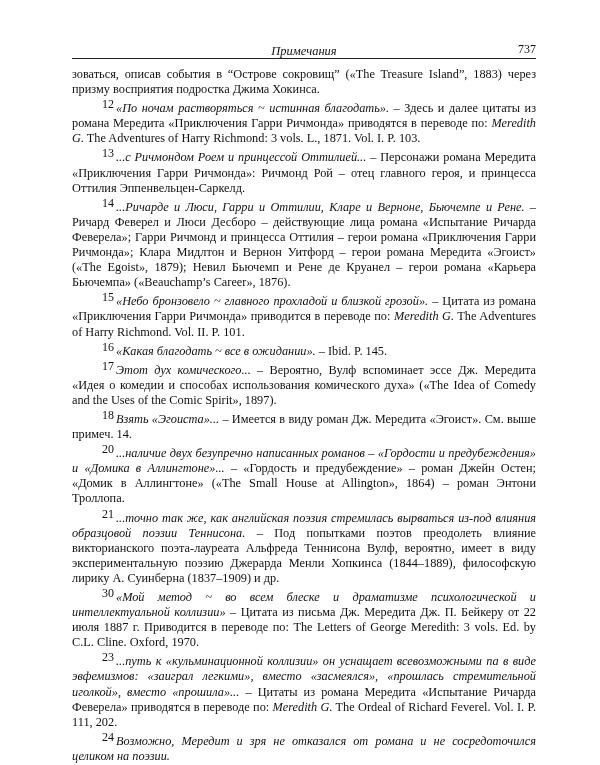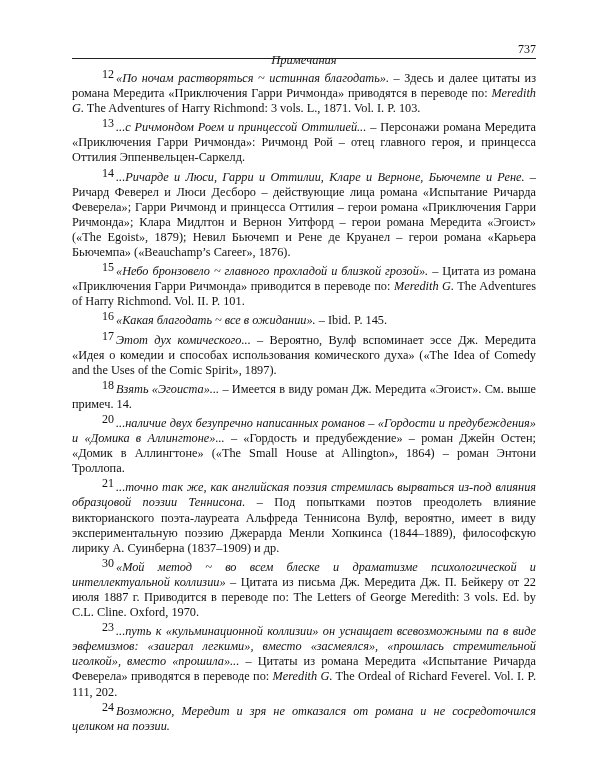--- a/index.html
+++ b/index.html
@@ -1,21 +1,21 @@
 <!DOCTYPE html>
 <html><head>
 <meta charset="utf-8">
 <style>
   html, body { margin: 0; padding: 0; background: #ffffff; }
   body { width: 600px; height: 765px; position: relative; overflow: hidden;
          font-family: "Liberation Serif", "DejaVu Serif", serif; color: #111; }
   .page { position: absolute; left: 72px; top: 0; width: 464px; }
   .running-head { position: absolute; left: 0; top: 41px; width: 464px; height: 18px; }
   .running-title { position: absolute; left: 0; right: 0; text-align: center;
-                   font-style: italic; font-size: 12.5px; top: 12px; }
+                   font-style: italic; font-size: 12.5px; top: 3px; }
   .page-number { position: absolute; right: 0; top: 1px; font-size: 12px; }
   .head-rule { position: absolute; left: 0; top: 58px; width: 464px; height: 0;
                border-top: 1.2px solid #222; }
   .body { position: absolute; left: 0; top: 67px; width: 464px;
           font-size: 12.3px; line-height: 15.1px; text-align: justify;
           hyphens: manual; }
   .para { margin: 0; }
   .note { margin: 0; text-indent: 30px; }
   .num { font-size: 12px; vertical-align: 4px; margin-right: 2px; }
   .lemma { font-style: italic; margin-top: 48px; }
@@ -25,20 +25,21 @@
 <body>
 
 <div class="page">
   <div class="running-head">
     <span class="running-title">Примечания</span>
     <span class="page-number">737</span>
   </div>
   <div class="head-rule"></div>
 
   <div class="body">
+    <p class="para">зоваться, описав события в “Острове сокровищ” («The Treasure Island”, 1883) через призму восприятия подростка Джима Хокинса.</p>
 
     <p class="note"><span class="num">12</span><span class="lemma">«По ночам растворяться ~ истинная благодать».</span><span> – Здесь и далее цитаты из романа Мередита «Приключения Гарри Ричмонда» приводятся в переводе по: </span><span class="it">Meredith G.</span><span> The Adventures of Harry Richmond: 3 vols. L., 1871. Vol. I. P. 103.</span></p>
 
     <p class="note"><span class="num">13</span><span class="lemma">...с Ричмондом Роем и принцессой Оттилией...</span><span> – Персонажи романа Мередита «Приключения Гарри Ричмонда»: Ричмонд Рой – отец главного героя, и принцесса Оттилия Эппенвельцен-Саркелд.</span></p>
 
     <p class="note"><span class="num">14</span><span class="lemma">...Ричарде и Люси, Гарри и Оттилии, Кларе и Верноне, Бьючемпе и Рене.</span><span> – Ричард Феверел и Люси Десборо – действующие лица романа «Испытание Ричарда Феверела»; Гарри Ричмонд и принцесса Оттилия – герои романа «Приключения Гарри Ричмонда»; Клара Мидлтон и Вернон Уитфорд – герои романа Мередита «Эгоист» («The Egoist», 1879); Невил Бьючемп и Рене де Круанел – герои романа «Карьера Бьючемпа» («Beauchamp’s Career», 1876).</span></p>
 
     <p class="note"><span class="num">15</span><span class="lemma">«Небо бронзовело ~ главного прохладой и близкой грозой».</span><span> – Цитата из романа «Приключения Гарри Ричмонда» приводится в переводе по: </span><span class="it">Meredith G.</span><span> The Adventures of Harry Richmond. Vol. II. P. 101.</span></p>
 
     <p class="note"><span class="num">16</span><span class="lemma">«Какая благодать ~ все в ожидании».</span><span> – Ibid. P. 145.</span></p>

